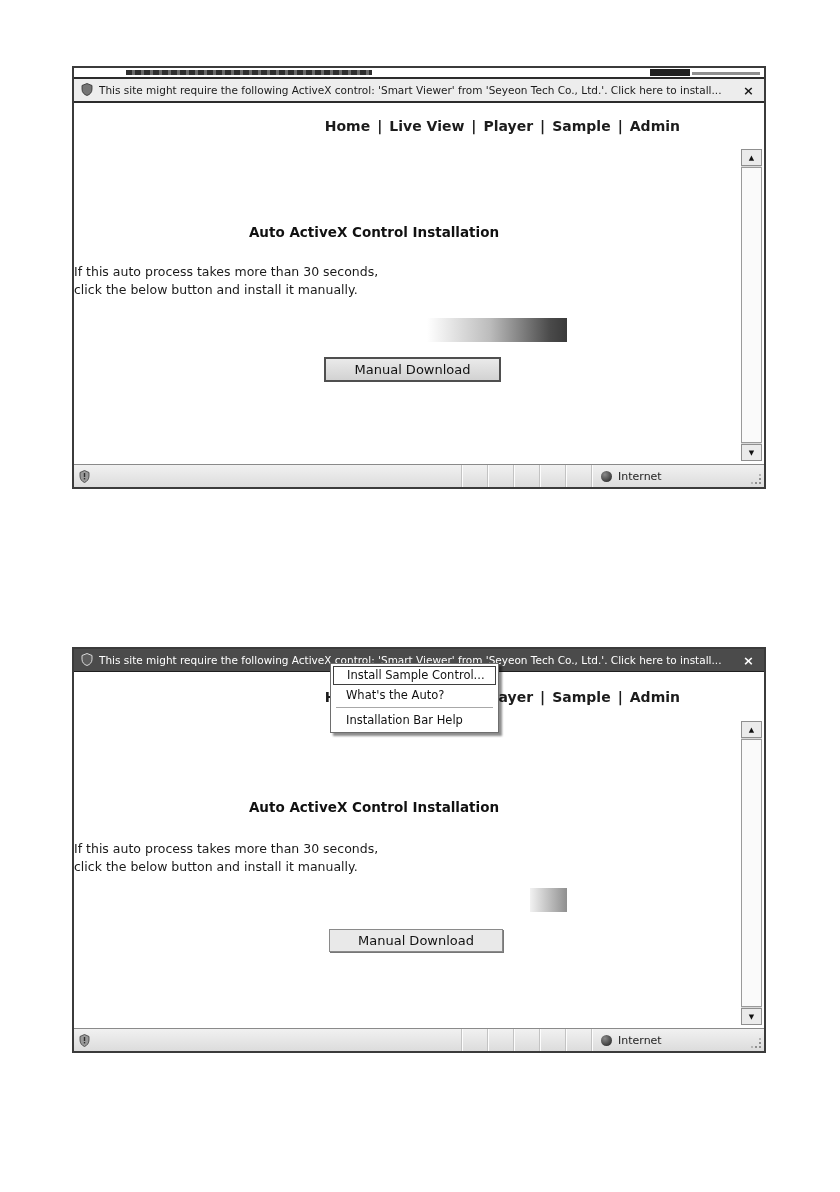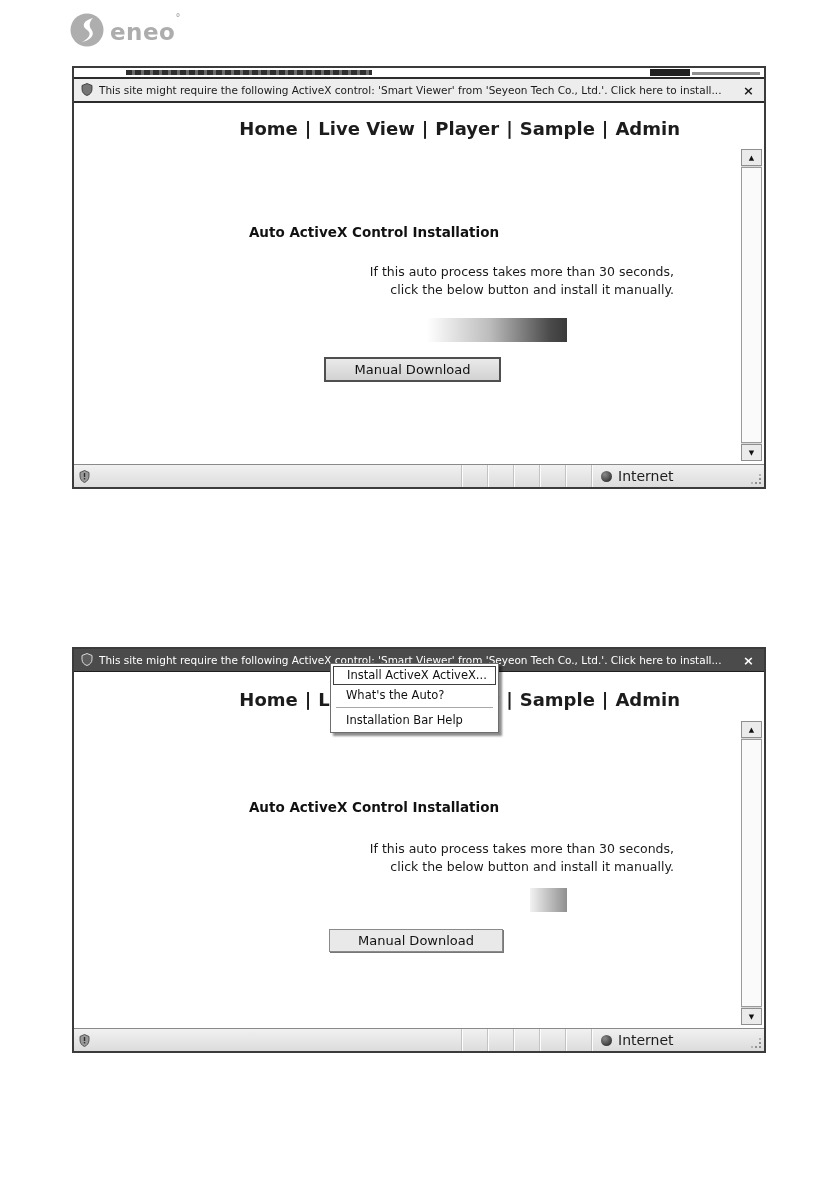--- a/index.html
+++ b/index.html
@@ -29,40 +29,40 @@
            box-sizing:border-box;}
   .infobar.light{background:#ededed;border-top:2px solid #2b2b2b;border-bottom:2px solid #2b2b2b;
                  color:#1a1a1a;height:26px;}
   .infobar.dark{background:#4b4b4b;color:#fff;border-bottom:1px solid #1e1e1e;height:23px;}
   .ib-text{font-size:10.5px;white-space:nowrap;overflow:hidden;flex:1;}
   .close{font-size:13px;font-weight:bold;padding:0 3px;line-height:1;}
 
   .page{flex:1;position:relative;background:#fff;}
 
   
-  .nav{position:absolute;right:84px;font-weight:bold;font-size:18px;color:#1c1c1c;white-space:nowrap;}
+  .nav{position:absolute;right:84px;font-weight:bold;font-size:14px;color:#1c1c1c;white-space:nowrap;}
   #shot1 .nav{top:15px;}
   #shot2 .nav{top:17px;}
   .sep{margin:0 7px;}
 
   
   .scrollbar{position:absolute;right:2px;width:21px;display:flex;flex-direction:column;}
   #shot1 .scrollbar{top:46px;bottom:3px;}
   #shot2 .scrollbar{top:49px;bottom:3px;}
   .sb-btn{height:17px;background:#ebebeb;border:1px solid #8f8f8f;font-size:7px;display:flex;
           align-items:center;justify-content:center;color:#111;box-sizing:border-box;flex:0 0 auto;}
   .sb-track{flex:1;background:#d9d9d9;position:relative;}
   .sb-thumb{position:absolute;left:0;right:0;top:1px;bottom:1px;background:#fafafa;
             border:1px solid #9a9a9a;box-sizing:border-box;}
 
   
   .title{position:absolute;left:0;right:90px;text-align:center;font-weight:bold;font-size:13.5px;color:#111;}
   #shot1 .title{top:121px;}
   #shot2 .title{top:127px;}
-  .bodytext{position:absolute;left:0;right:90px;text-align:right;font-size:12.5px;color:#1a1a1a;line-height:1.4;}
+  .bodytext{position:absolute;left:0;right:90px;text-align:left;font-size:12.5px;color:#1a1a1a;line-height:1.4;}
   #shot1 .bodytext{top:160px;}
   #shot2 .bodytext{top:168px;}
   .gradbar{position:absolute;height:24px;}
   #shot1 .gradbar{left:353px;top:215px;width:140px;
        background:linear-gradient(90deg,#ffffff 0%,#bcbcbc 45%,#4a4a4a 88%,#3a3a3a 100%);}
   #shot2 .gradbar{left:456px;top:216px;width:37px;
        background:linear-gradient(90deg,#f2f2f2 0%,#8f8f8f 100%);}
   .mdl-btn{position:absolute;font-size:13px;color:#111;text-align:center;
            font-family:inherit;display:flex;align-items:center;justify-content:center;box-sizing:border-box;}
   #shot1 .mdl-btn{left:250px;top:254px;width:177px;height:25px;
@@ -72,44 +72,35 @@
 
   
   .menu{position:absolute;left:256px;top:-9px;width:163px;background:#fff;border:1px solid #6e6e6e;
         box-shadow:3px 3px 2px rgba(0,0,0,.45);z-index:5;padding:2px;}
   .menu-item{height:20px;line-height:20px;padding-left:13px;font-size:11.5px;color:#111;white-space:nowrap;}
   .menu-item.focused{border:1px solid #3f3f3f;height:17px;line-height:17px;}
   .menu-sep{border-top:1px solid #a8a8a8;margin:2px 3px;}
 
   
   .statusbar{flex:0 0 auto;height:22px;background:linear-gradient(#f1f1f1,#dcdcdc);
-             border-top:1px solid #8a8a8a;display:flex;align-items:center;font-size:14px;color:#1d1d1d;}
+             border-top:1px solid #8a8a8a;display:flex;align-items:center;font-size:11px;color:#1d1d1d;}
   .sb-shield{margin-left:5px;display:flex;align-items:center;}
   .sb-spacer{flex:1;}
   .sb-cell{width:26px;height:100%;border-left:1px solid #c3c3c3;box-shadow:inset 1px 0 0 #fdfdfd;box-sizing:border-box;}
   .sb-zone{width:158px;height:100%;border-left:1px solid #c3c3c3;box-shadow:inset 1px 0 0 #fdfdfd;
            display:flex;align-items:center;gap:6px;padding-left:9px;box-sizing:border-box;}
   .globe{width:11px;height:11px;border-radius:50%;
          background:radial-gradient(circle at 35% 32%,#8a8a8a,#1c1c1c);flex:0 0 auto;}
   .sb-grip{width:15px;height:100%;display:flex;align-items:flex-end;justify-content:flex-end;padding:0 2px 2px 0;box-sizing:border-box;}
 </style>
 </head>
 <body>
 
 <div class="canvas">
 
-  <div class="logo">
-    <span>
-      <svg width="34" height="34" viewBox="0 0 34 34">
-        <circle cx="17" cy="17" r="16.5" fill="#aeaeae"></circle>
-        <path d="M23 5 C14 7 11 13 16.5 16.5 C22 20 20 25 12 29 C20 27.5 25.5 22 21.5 16.8 C18.5 13 19.5 8.5 23 5 Z" fill="#ffffff"></path>
-      </svg>
-    </span>
-    <span class="logo-text"><span>eneo</span><span class="logo-deg">°</span></span>
-  </div>
 
   <div class="shot" id="shot1">
     <div class="remnant">
       <div class="smudge1"></div>
       <div class="smudge2"></div>
       <div class="smudge3"></div>
     </div>
 
     <div class="infobar light">
       <span>
@@ -183,21 +174,21 @@
       <span class="ib-text">This site might require the following ActiveX control: 'Smart Viewer' from 'Seyeon Tech Co., Ltd.'. Click here to install...</span>
       <span class="close">×</span>
     </div>
 
     <div class="page">
       <div class="nav">
         <span>Home</span><span class="sep">|</span><span>Live View</span><span class="sep">|</span><span>Player</span><span class="sep">|</span><span>Sample</span><span class="sep">|</span><span>Admin</span>
       </div>
 
       <div class="menu">
-        <div class="menu-item focused">Install ActiveX ActiveX...</div>
+        <div class="menu-item focused">Install Sample Control...</div>
         <div class="menu-item">What's the Auto?</div>
         <div class="menu-sep"></div>
         <div class="menu-item">Installation Bar Help</div>
       </div>
 
       <div class="title">Auto ActiveX Control Installation</div>
       <div class="bodytext">
         <div>If this auto process takes more than 30 seconds,</div>
         <div>click the below button and install it manually.</div>
       </div>

